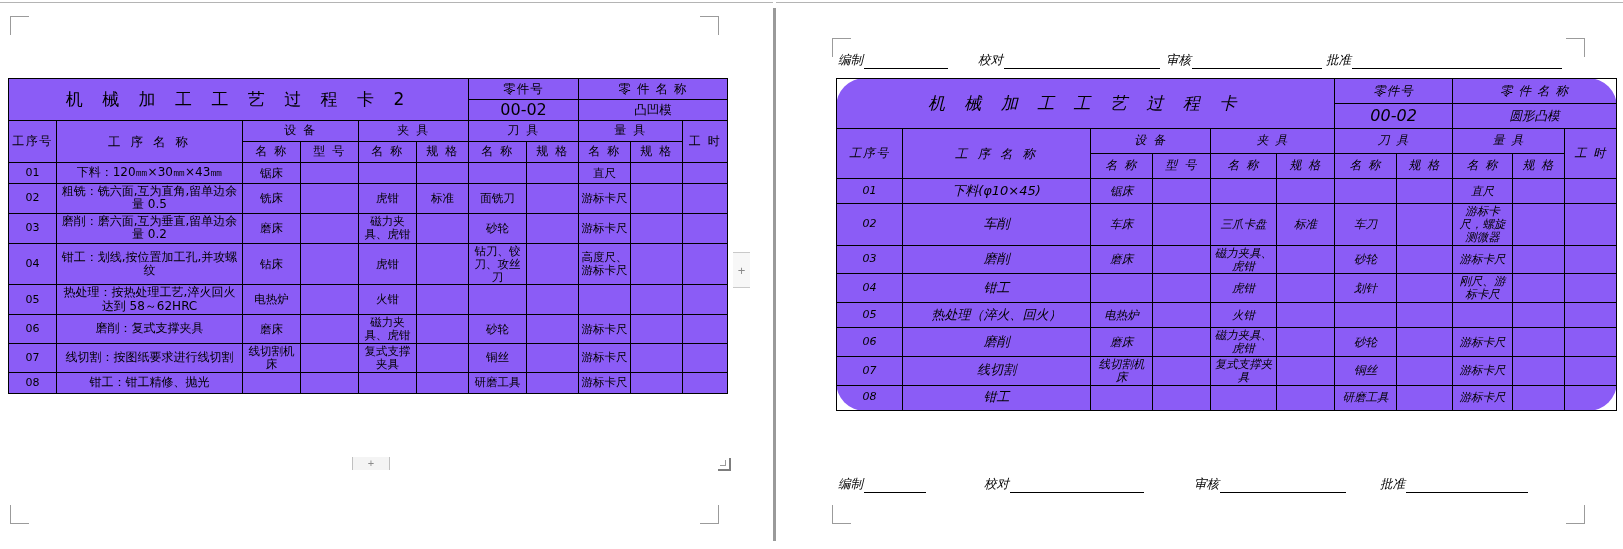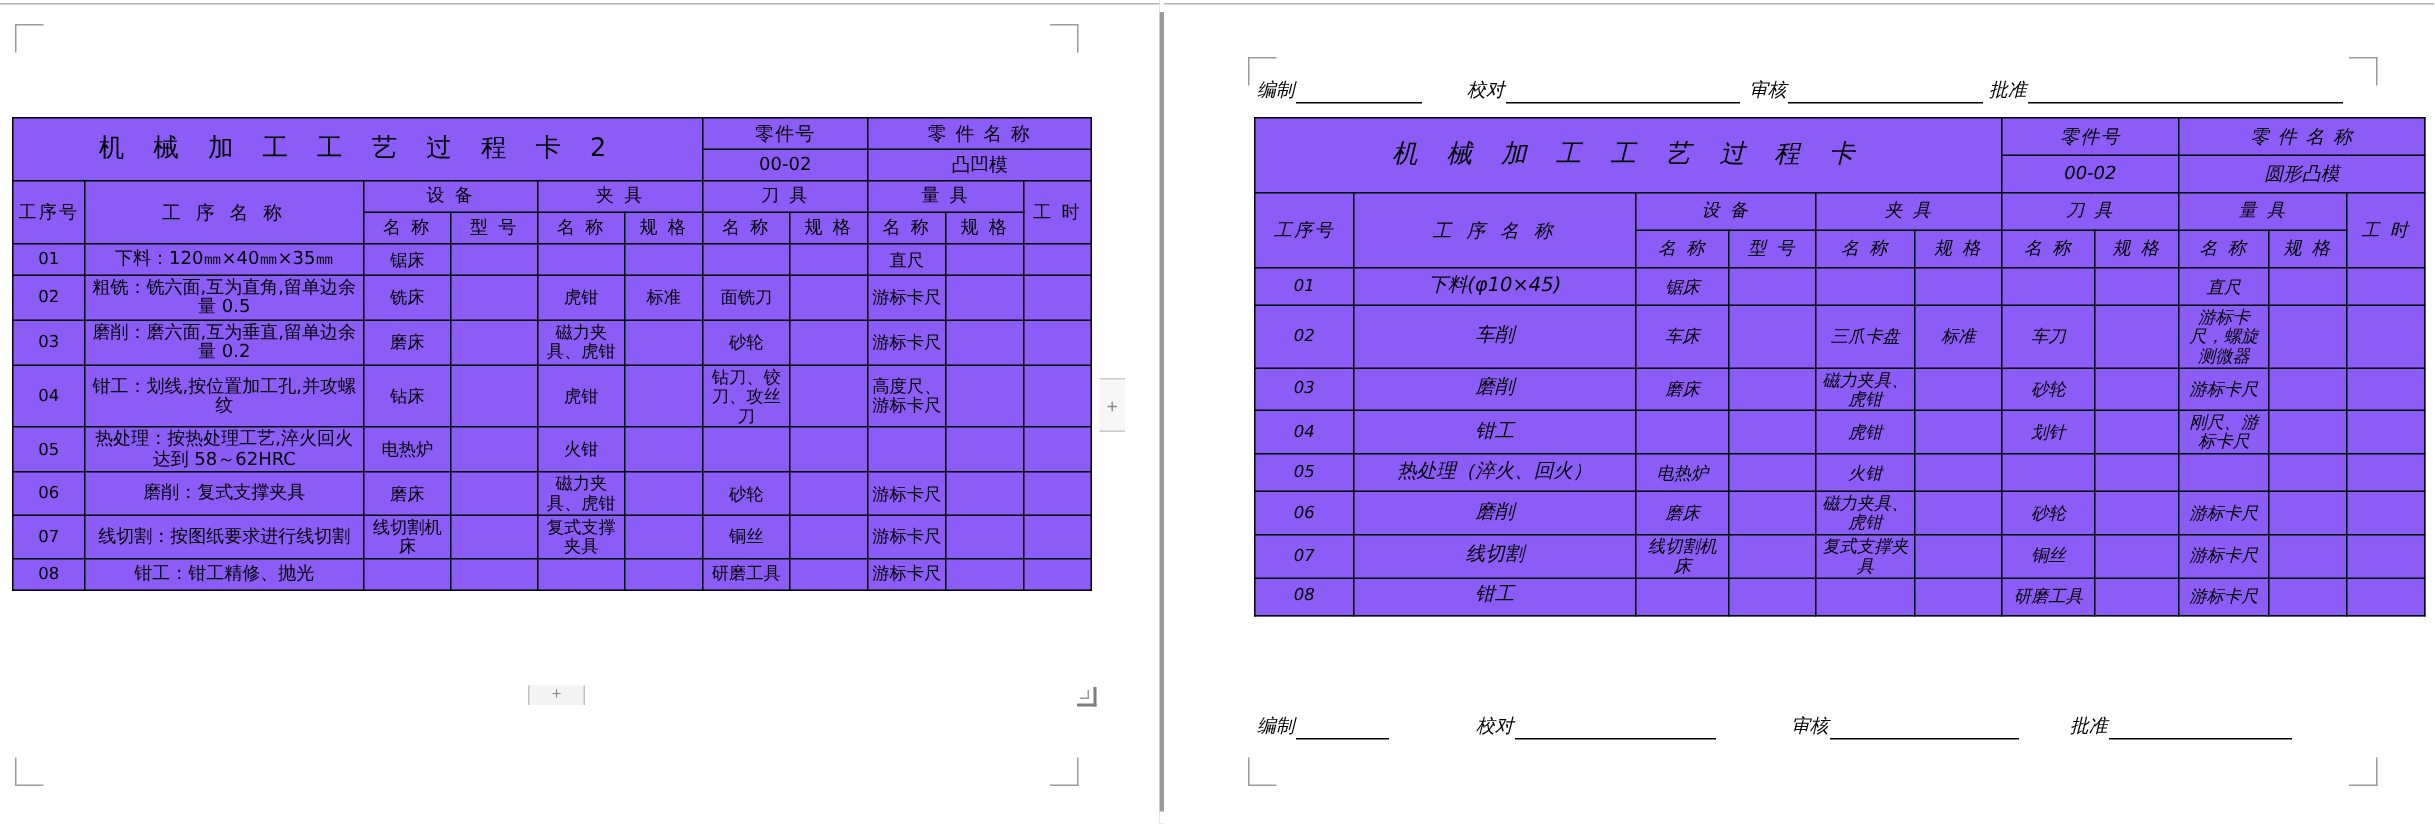--- a/index.html
+++ b/index.html
@@ -42,21 +42,21 @@
     vertical-align:middle;
     font-weight:normal;
     color:#000;
     line-height:1.12;
     font-family:"DejaVu Sans","Liberation Sans",sans-serif;
   }
   .title-cell{font-size:17px;letter-spacing:7px;font-weight:bold;padding:9px 0 9px 0;}
   .hdr{font-size:12.5px;letter-spacing:3px;}
   .hdr-tight{font-size:12.5px;letter-spacing:1px;}
   .sub{font-size:12px;letter-spacing:1.5px;}
-  .pnum{font-size:12px;font-family:"Liberation Serif",serif;}
+  .pnum{font-size:16px;font-family:"Liberation Serif",serif;}
   .pname{font-size:12.5px;}
   .opno{font-size:11px;font-family:"Liberation Serif",serif;}
   .cellc{font-size:13px;}
   .cells{font-size:11.5px;}
   .lft{text-align:left;font-size:12px;padding-left:4px;}
 
   
   #left-card{position:absolute;left:8px;top:78px;width:719px;}
   #left-card td{height:18px;}
 
@@ -76,21 +76,21 @@
   .resize-handle{
     position:absolute;left:718px;top:458px;width:11px;height:11px;
     border-right:2px solid #7d7d7d;border-bottom:2px solid #7d7d7d;
   }
   .resize-handle::before{
     content:"";position:absolute;right:3px;bottom:3px;width:5px;height:5px;
     border-right:1px solid #9b9b9b;border-bottom:1px solid #9b9b9b;
   }
 
   
-  #right-card{position:absolute;left:60px;top:78px;width:765px;}
+  #right-card{position:absolute;left:60px;top:78px;width:765px;border-radius:29px;}
   #right-card td{height:22px;}
 
   .signline{position:absolute;display:flex;align-items:flex-end;font-size:12.5px;color:#000;
             font-family:"DejaVu Sans","Liberation Sans",sans-serif;white-space:nowrap;}
   .signline .lbl{margin-right:1px;}
   .signline .rule{display:inline-block;border-bottom:1px solid #000;height:11px;}
 
   .sign-top{top:52px;}
   .sign-bot{top:476px;}
 </style>
@@ -147,21 +147,21 @@
           <td class="sub">规 格</td>
           <td class="sub">名 称</td>
           <td class="sub">规 格</td>
           <td class="sub">名 称</td>
           <td class="sub">规 格</td>
         </tr>
       </tbody>
       <tbody id="left-body">
           <tr>
             <td class="opno">01</td>
-            <td class="lft">下料：120㎜×40㎜×35㎜</td>
+            <td class="lft">下料：120㎜×30㎜×43㎜</td>
             <td class="cells">锯床</td>
             <td class="cells"></td>
             <td class="cells"></td>
             <td class="cells"></td>
             <td class="cells"></td>
             <td class="cells"></td>
             <td class="cells">直尺</td>
             <td class="cells"></td>
             <td class="cells"></td>
           </tr>

